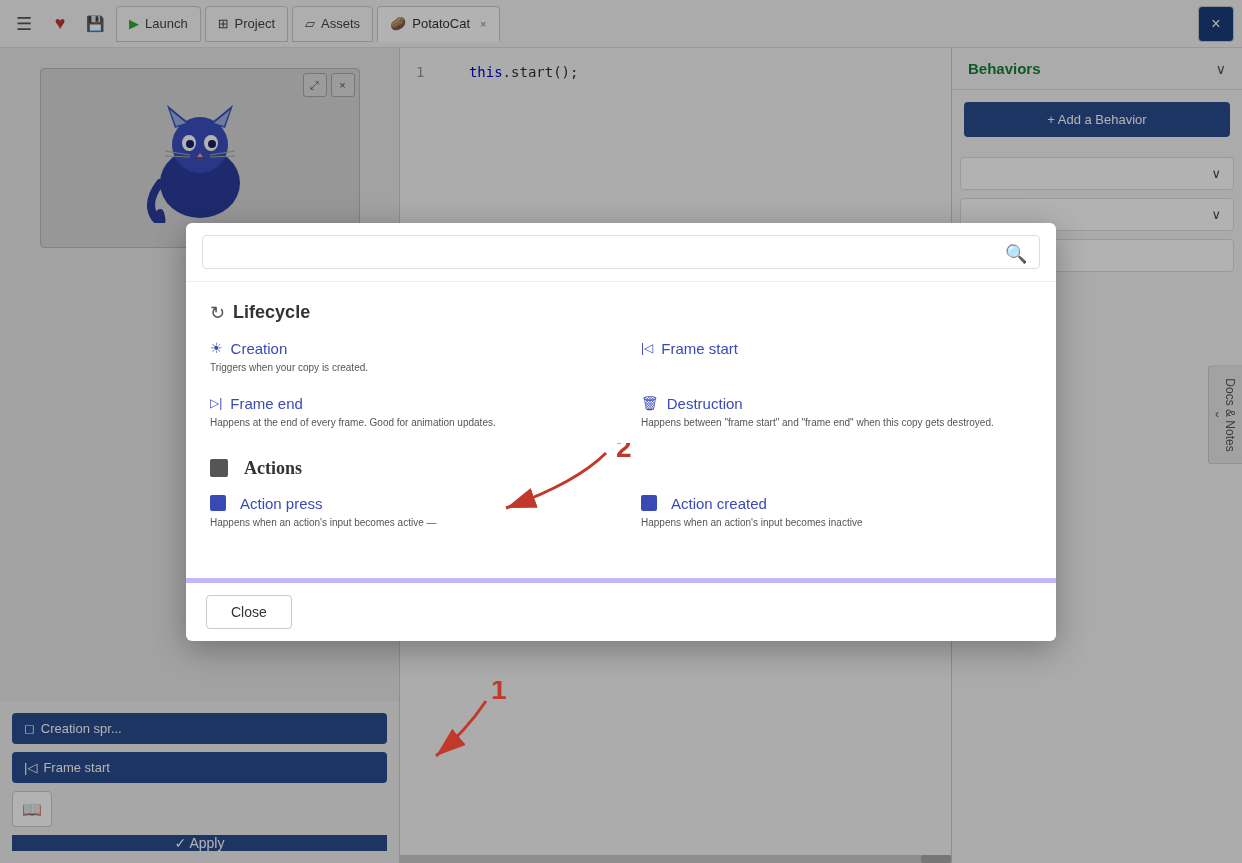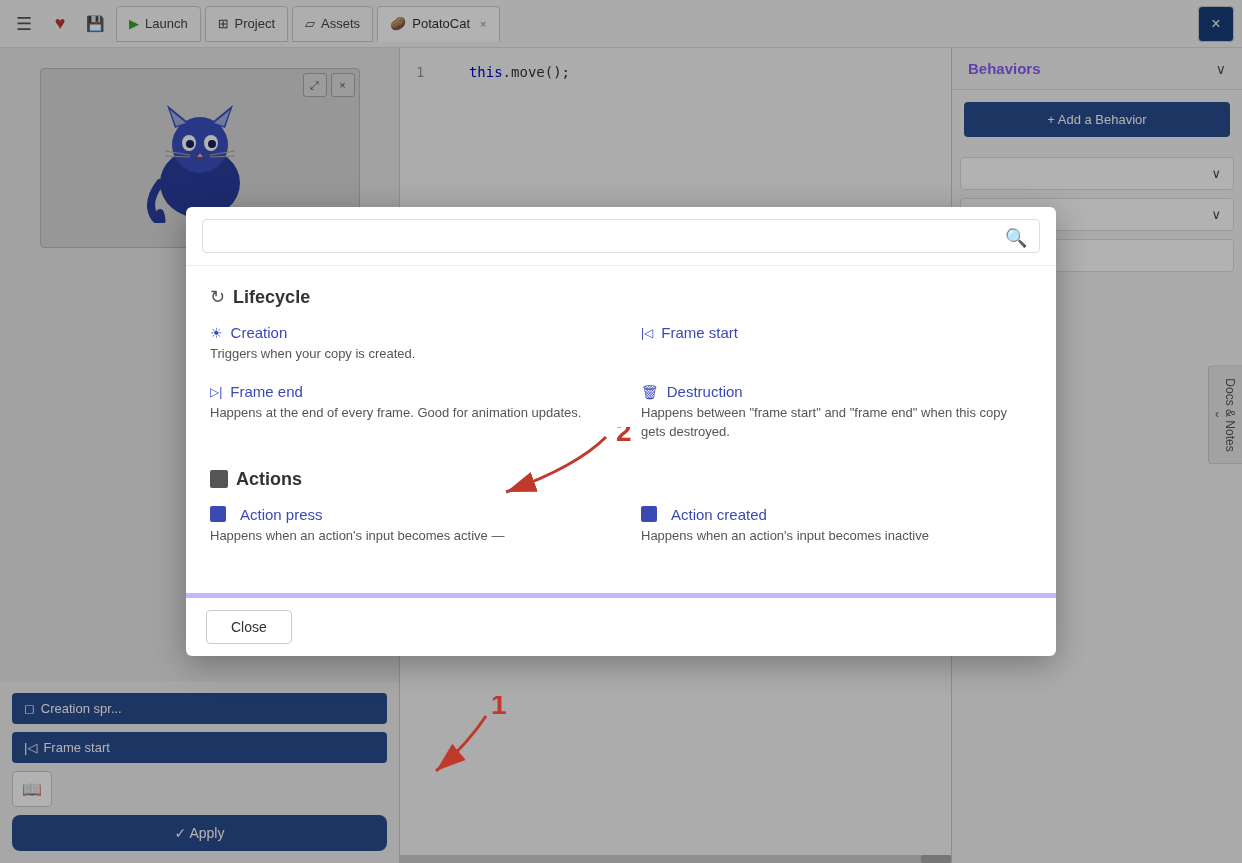--- a/index.html
+++ b/index.html
@@ -21,34 +21,34 @@
     .sprite-box { width: 320px; height: 180px; background: #d8d8d8; border: 1px solid #bbb; border-radius: 4px; position: relative; display: flex; align-items: center; justify-content: center; overflow: hidden; }
     .sprite-controls { position: absolute; top: 4px; right: 4px; display: flex; gap: 4px; }
     .sprite-ctrl-btn { width: 24px; height: 24px; background: #e0e0e0; border: 1px solid #aaa; border-radius: 3px; display: flex; align-items: center; justify-content: center; font-size: 11px; color: #555; cursor: pointer; }
 
     .sprite-name { margin-top: 8px; font-size: 12px; color: #666; }
 
     .bottom-buttons { padding: 12px; display: flex; flex-direction: column; gap: 8px; }
     .btn-animated { display: flex; align-items: center; gap: 6px; padding: 8px 12px; background: #2a4d8f; color: white; border: none; border-radius: 4px; font-size: 13px; cursor: pointer; }
     .btn-frame-start { display: flex; align-items: center; gap: 6px; padding: 8px 12px; background: #2a4d8f; color: white; border: none; border-radius: 4px; font-size: 13px; cursor: pointer; }
     .btn-add-event { display: flex; align-items: center; gap: 6px; padding: 8px 16px; background: white; color: #333; border: 1px solid #ccc; border-radius: 4px; font-size: 13px; cursor: pointer; flex: 1; justify-content: center; }
-    .btn-apply { display: flex; align-items: center; gap: 6px; padding: 10px; background: #2a4d8f; color: white; border: none; border-radius: 8px; font-size: 14px; cursor: pointer; justify-content: center; width: 100%; }
+    .btn-apply { display: flex; align-items: center; gap: 6px; background: #2a4d8f; color: white; border: none; border-radius: 0; font-size: 14px; cursor: pointer; justify-content: center; width: 100%; }
     .bottom-row { display: flex; gap: 8px; align-items: center; }
     .btn-book { width: 40px; height: 36px; background: white; border: 1px solid #ccc; border-radius: 4px; display: flex; align-items: center; justify-content: center; cursor: pointer; color: #444; font-size: 16px; }
 
     
     .center-panel { flex: 1; background: #f7f7f7; display: flex; flex-direction: column; border-right: 1px solid #ccc; }
     .code-area { flex: 1; background: #f7f7f7; padding: 16px; font-family: monospace; font-size: 14px; color: #333; }
     .line-num { color: #999; margin-right: 12px; }
     .code-keyword { color: #0000cc; margin-left: 24px; }
 
     
     .right-panel { width: 290px; background: #f5f5f5; display: flex; flex-direction: column; }
     .right-header { display: flex; align-items: center; justify-content: space-between; padding: 12px 16px; border-bottom: 1px solid #ddd; }
-    .right-title { font-size: 15px; font-weight: 600; color: #8b5cf6; }
+    .right-title { font-size: 15px; font-weight: 600; color: #15803d; }
     .chevron-btn { background: none; border: none; cursor: pointer; color: #555; font-size: 14px; }
     .add-behavior-btn { margin: 12px; padding: 10px; background: #2a4d8f; color: white; border: none; border-radius: 4px; font-size: 13px; cursor: pointer; display: flex; align-items: center; justify-content: center; gap: 6px; }
     .right-content { padding: 8px; }
     .dropdown-row { display: flex; align-items: center; justify-content: space-between; padding: 8px 12px; background: white; border: 1px solid #ddd; border-radius: 4px; margin-bottom: 8px; font-size: 13px; color: #444; }
     .input-row { padding: 8px 12px; background: white; border: 1px solid #ddd; border-radius: 4px; margin-bottom: 8px; font-size: 13px; color: #333; }
     .checkbox-row { display: flex; align-items: center; gap: 8px; padding: 8px 12px; font-size: 13px; color: #444; }
 
     
     .overlay { position: absolute; top: 0; left: 0; right: 0; bottom: 0; background: rgba(0,0,0,0.3); z-index: 100; display: flex; align-items: center; justify-content: center; }
 
@@ -59,21 +59,21 @@
     .search-icon { color: #888; font-size: 18px; }
     .modal-body { flex: 1; overflow-y: auto; padding: 20px 24px; }
     .section-header { display: flex; align-items: center; gap: 8px; margin-bottom: 16px; }
     .section-title { font-size: 18px; font-weight: 600; color: #333; }
     .section-icon { color: #555; font-size: 16px; }
     .items-grid { display: grid; grid-template-columns: 1fr 1fr; gap: 20px 40px; margin-bottom: 28px; }
     .item { cursor: pointer; }
     .item-title { display: flex; align-items: center; gap: 8px; margin-bottom: 4px; }
     .item-name { color: #3a4ab5; font-size: 15px; font-weight: 500; }
     .item-icon { color: #3a4ab5; font-size: 14px; }
-    .item-desc { font-size: 13px; color: #555; line-height: 1.4; }
+    .item-desc { font-size: 10px; color: #555; line-height: 1.4; }
     .modal-footer { padding: 12px 20px; border-top: 5px solid #c4b5fd; }
     .close-btn { padding: 8px 24px; background: white; border: 1px solid #ccc; border-radius: 4px; font-size: 14px; color: #333; cursor: pointer; }
 
     
     .modal-body::-webkit-scrollbar { width: 8px; }
     .modal-body::-webkit-scrollbar-track { background: #f0f0f0; }
     .modal-body::-webkit-scrollbar-thumb { background: #ccc; border-radius: 4px; }
   </style>
 </head>
 <body>
@@ -161,21 +161,21 @@
       </div>
       <button class="btn-apply">
         <span>✓  Apply</span>
       </button>
     </div>
   </div>
 
   <div class="center-panel">
     <div class="code-area">
       <span class="line-num">1</span>
-      <span class="code-keyword">this</span><span>.move();</span>
+      <span class="code-keyword">this</span><span>.start();</span>
     </div>
     <div style="height:8px;background:#ccc;width:100%;position:relative;">
       <div style="position:absolute;right:0;top:0;width:30px;height:8px;background:#aaa;border-radius:2px;"></div>
     </div>
   </div>
 
   <div class="right-panel" style="position:relative;">
     <div class="right-header">
       <span class="right-title">Behaviors</span>
       <button class="chevron-btn">∨</button>
@@ -256,21 +256,21 @@
           <div class="item-title">
             <span class="item-icon">🗑</span>
             <span class="item-name">Destruction</span>
           </div>
           <div class="item-desc">Happens between "frame start" and "frame end" when this copy gets destroyed.</div>
         </div>
       </div>
 
       <div class="section-header">
         <span class="section-icon" style="width:18px;height:18px;background:#555;display:inline-block;border-radius:2px;"></span>
-        <span class="section-title" style="">Actions</span>
+        <span class="section-title" style="margin-left:8px;font-family:Liberation Serif, serif;">Actions</span>
       </div>
 
       <div class="items-grid">
 
         <div class="item">
           <div class="item-title">
             <span class="item-icon" style="width:16px;height:16px;background:#3a4ab5;display:inline-block;border-radius:2px;"></span>
             <span class="item-name" style="margin-left:6px;">Action press</span>
           </div>
           <div class="item-desc">Happens when an action's input becomes active —</div>

